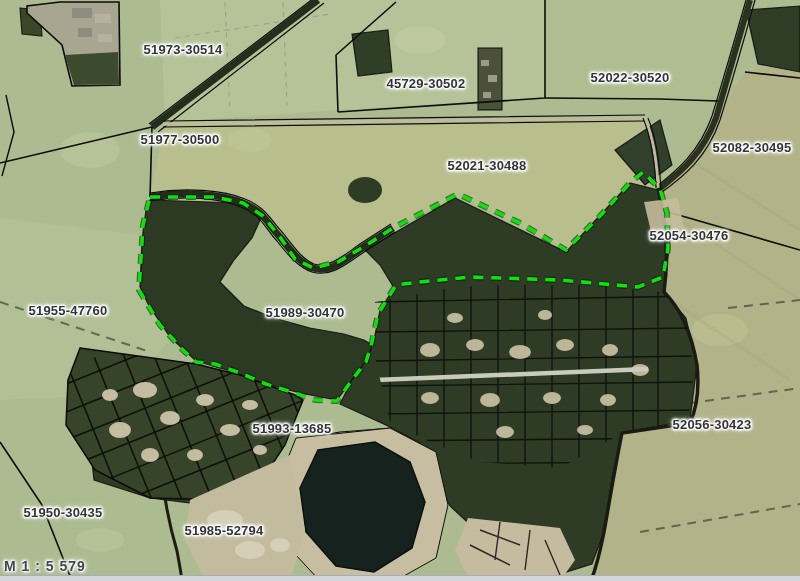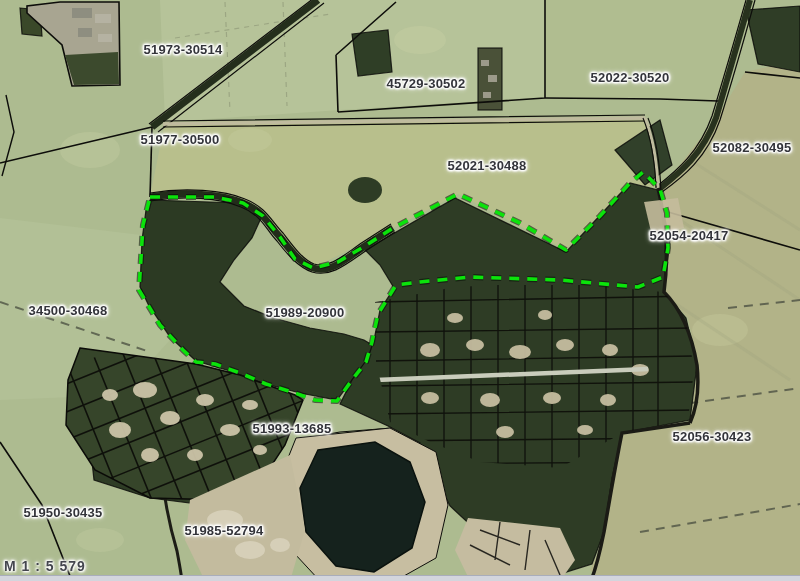--- a/index.html
+++ b/index.html
@@ -204,23 +204,23 @@
     <path d="M150,197 L215,197 L243,203 L263,216 L280,237 L295,259 L313,268 L338,262 L365,246 L393,228 L458,194 L520,223 L566,250 L600,216 L630,183 L643,172 L660,189 L667,213 L668,248 L663,277 L638,287 L560,280 L470,277 L420,282 L396,285 L378,314 L372,342 L366,362 L352,380 L337,401 L315,400 L292,392 L266,384 L240,373 L215,364 L196,362 L183,350 L160,325 L139,290 L141,258 L143,225 Z" stroke="#0be30b" stroke-width="3.6" stroke-dasharray="10 8"></path>
   </g>
 </svg>
 
   <div class="map-label" style="left:183px;top:49px">51973-30514</div>
   <div class="map-label" style="left:180px;top:139px">51977-30500</div>
   <div class="map-label" style="left:426px;top:83px">45729-30502</div>
   <div class="map-label" style="left:630px;top:77px">52022-30520</div>
   <div class="map-label" style="left:487px;top:165px">52021-30488</div>
   <div class="map-label" style="left:752px;top:147px">52082-30495</div>
-  <div class="map-label" style="left:689px;top:235px">52054-20417</div>
-  <div class="map-label" style="left:68px;top:310px">34500-30468</div>
-  <div class="map-label" style="left:305px;top:312px">51989-20900</div>
+  <div class="map-label" style="left:689px;top:235px">52054-30476</div>
+  <div class="map-label" style="left:68px;top:310px">51955-47760</div>
+  <div class="map-label" style="left:305px;top:312px">51989-30470</div>
   <div class="map-label" style="left:292px;top:428px">51993-13685</div>
-  <div class="map-label" style="left:712px;top:436px">52056-30423</div>
+  <div class="map-label" style="left:712px;top:424px">52056-30423</div>
   <div class="map-label" style="left:63px;top:512px">51950-30435</div>
   <div class="map-label" style="left:224px;top:530px">51985-52794</div>
 
   <div class="scale-label">M 1 : 5 579</div>
   <div class="bottom-bar"></div>
 </div>
 
 </body></html>

